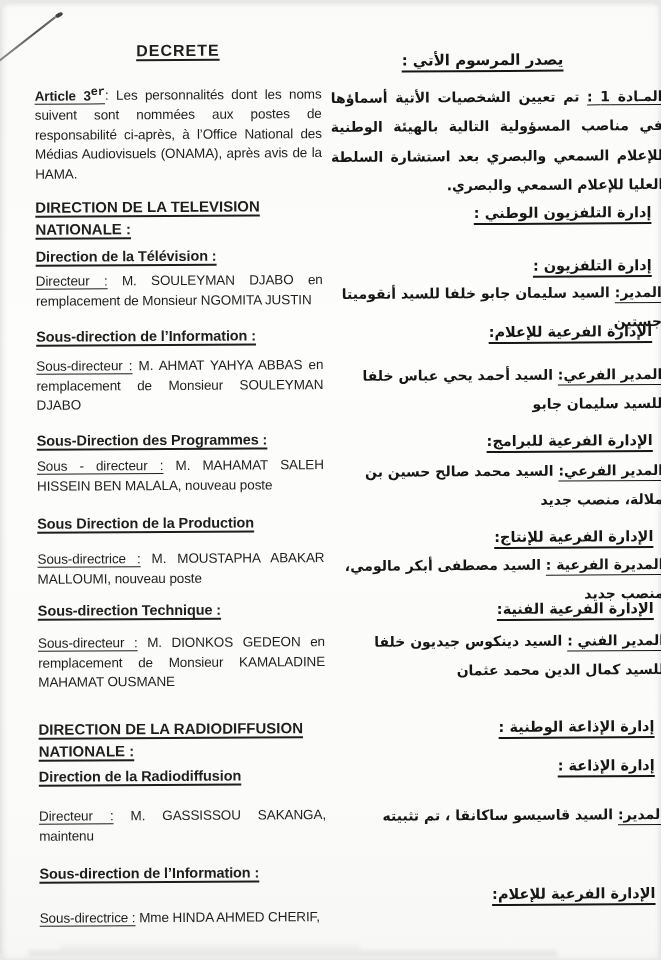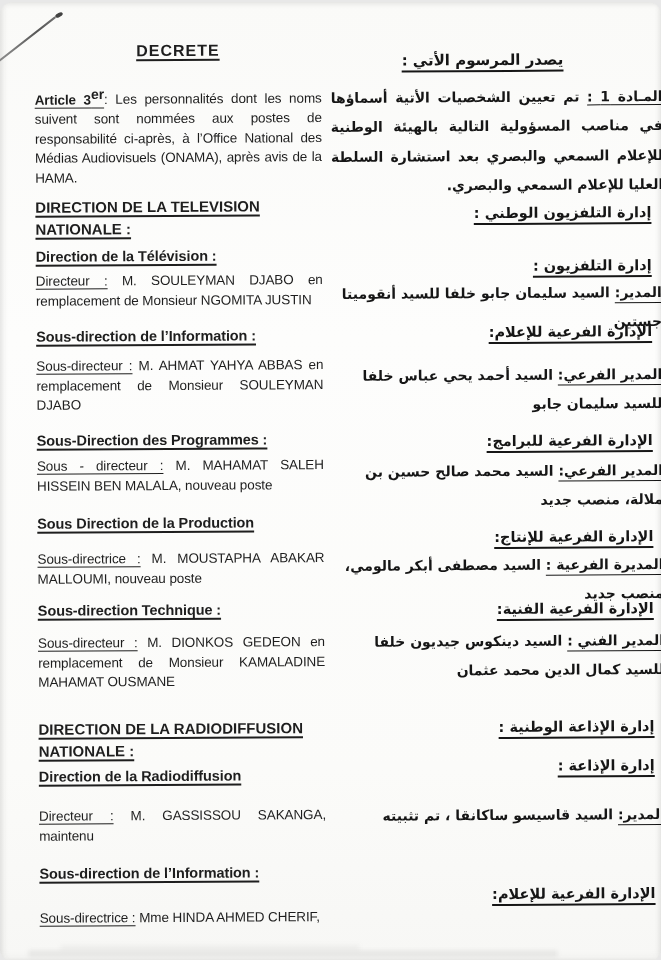--- a/index.html
+++ b/index.html
@@ -30,21 +30,21 @@
     text-align:center;font-weight:bold;font-size:16px;letter-spacing:1px;
     text-decoration:underline;text-underline-offset:3px;text-decoration-thickness:1.5px;
   }
   .fr-h{
     font-weight:bold;font-size:14.5px;text-align:left;
     text-decoration:underline;text-underline-offset:3px;text-decoration-thickness:1.5px;
   }
   .fr-major{font-size:15px;letter-spacing:0;}
   .u{text-decoration:underline;text-underline-offset:3px;}
   .b{font-weight:bold;}
-  sup{font-size:14px;}
+  sup{font-size:12px;font-family:Liberation Mono, monospace;}
 
   
   .ar-block{
     position:absolute;right:8px;width:318px;
     direction:rtl;text-align:right;
     font-family:"DejaVu Sans",sans-serif;
     font-size:14px;font-weight:bold;line-height:2.1;
     color:#161616;
   }
   .ar-title{

